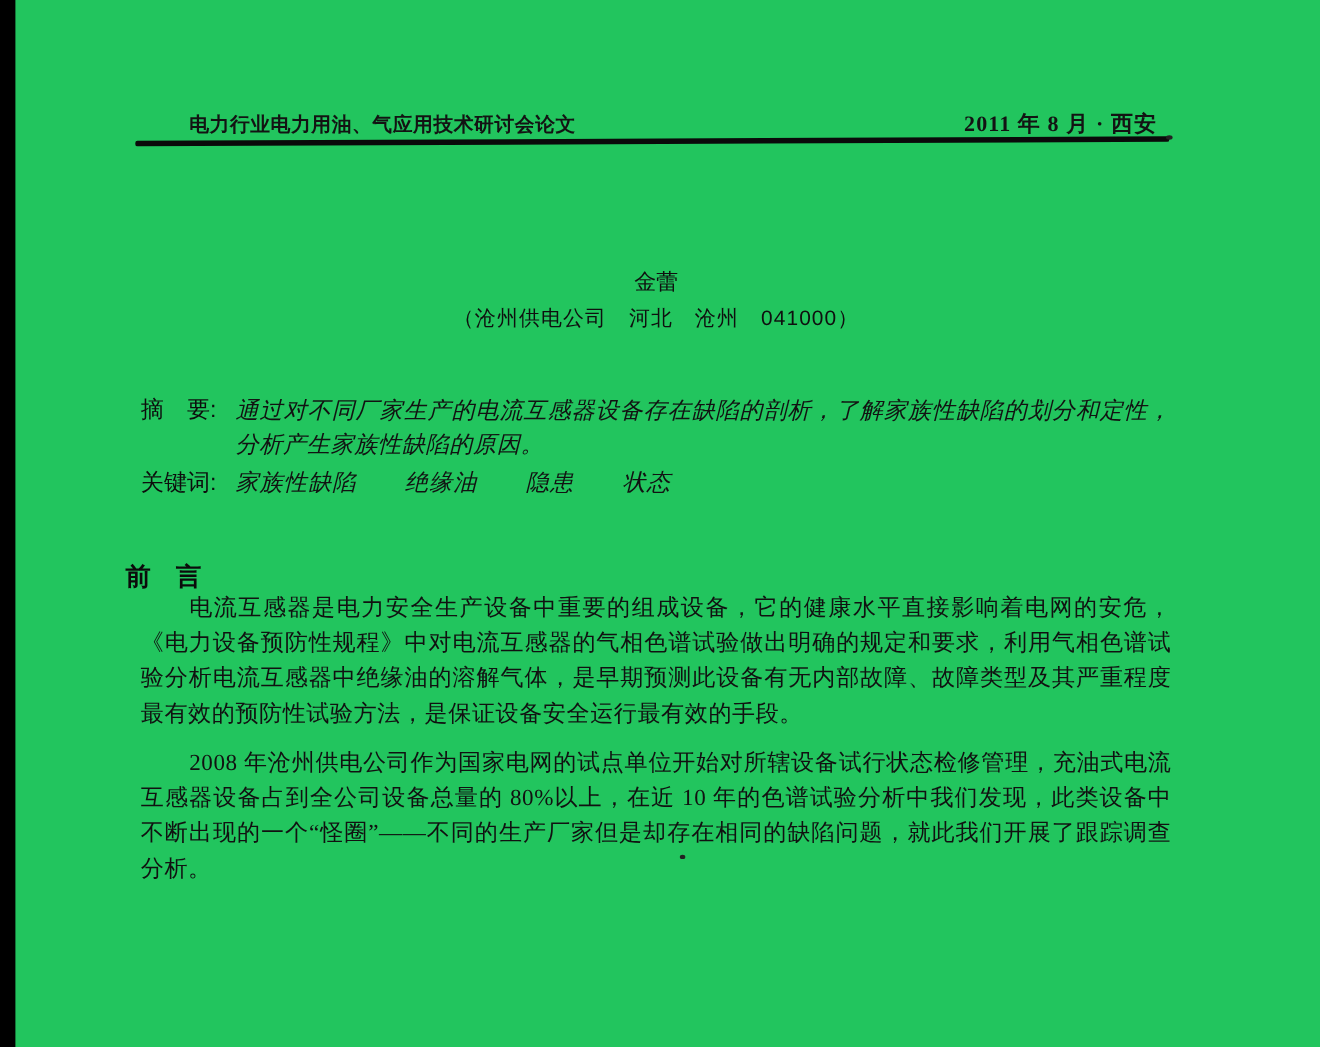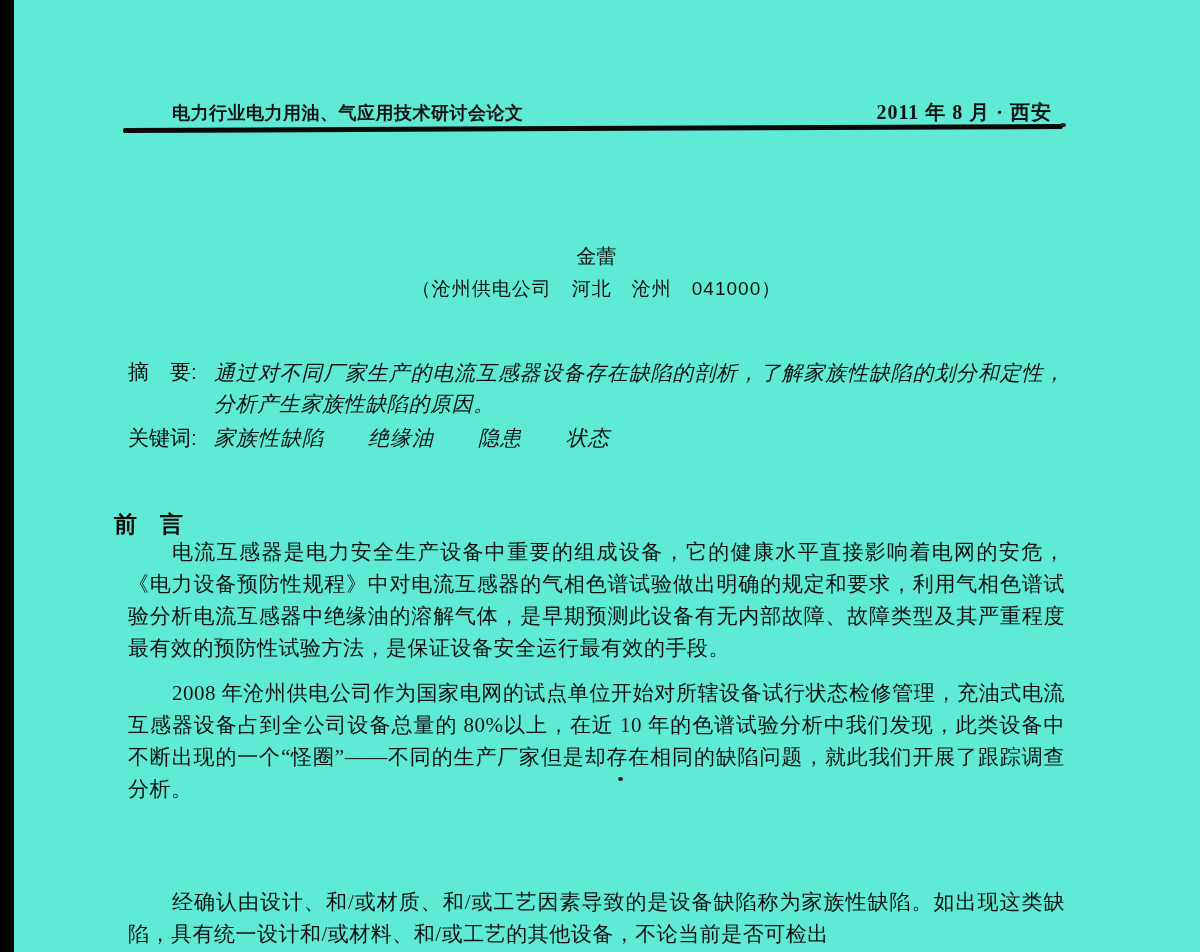--- a/index.html
+++ b/index.html
@@ -1,20 +1,20 @@
 <!DOCTYPE html>
 <html><head>
 <meta charset="utf-8">
 <style>
   html, body { margin: 0; padding: 0; background: #ffffff; }
   .page {
     position: relative;
     width: 1200px;
     height: 952px;
-    background: #5eead4;
+    background: #22c55e;
     overflow: hidden;
     color: #101010;
   }
   .left-bar {
     position: absolute;
     left: 0; top: 0;
     width: 14px; height: 952px;
     background: #000000;
   }
   .hdr-left {
@@ -170,17 +170,16 @@
 
   <div class="keywords-row">
     <span class="blabel">关键词:</span>
     <span class="ktext">家族性缺陷　　绝缘油　　隐患　　状态</span>
   </div>
 
   <h2 class="sec-heading sec1">前　言</h2>
   <p class="body-par p1">电流互感器是电力安全生产设备中重要的组成设备，它的健康水平直接影响着电网的安危，《电力设备预防性规程》中对电流互感器的气相色谱试验做出明确的规定和要求，利用气相色谱试验分析电流互感器中绝缘油的溶解气体，是早期预测此设备有无内部故障、故障类型及其严重程度最有效的预防性试验方法，是保证设备安全运行最有效的手段。</p>
   <p class="body-par p2">2008 年沧州供电公司作为国家电网的试点单位开始对所辖设备试行状态检修管理，充油式电流互感器设备占到全公司设备总量的 80%以上，在近 10 年的色谱试验分析中我们发现，此类设备中不断出现的一个“怪圈”——不同的生产厂家但是却存在相同的缺陷问题，就此我们开展了跟踪调查分析。</p>
 
-  <p class="body-par p3">经确认由设计、和/或材质、和/或工艺因素导致的是设备缺陷称为家族性缺陷。如出现这类缺陷，具有统一设计和/或材料、和/或工艺的其他设备，不论当前是否可检出</p>
 
   <div class="speck s1"></div>
   <div class="speck s2"></div>
 </div>
 
 </body></html>

